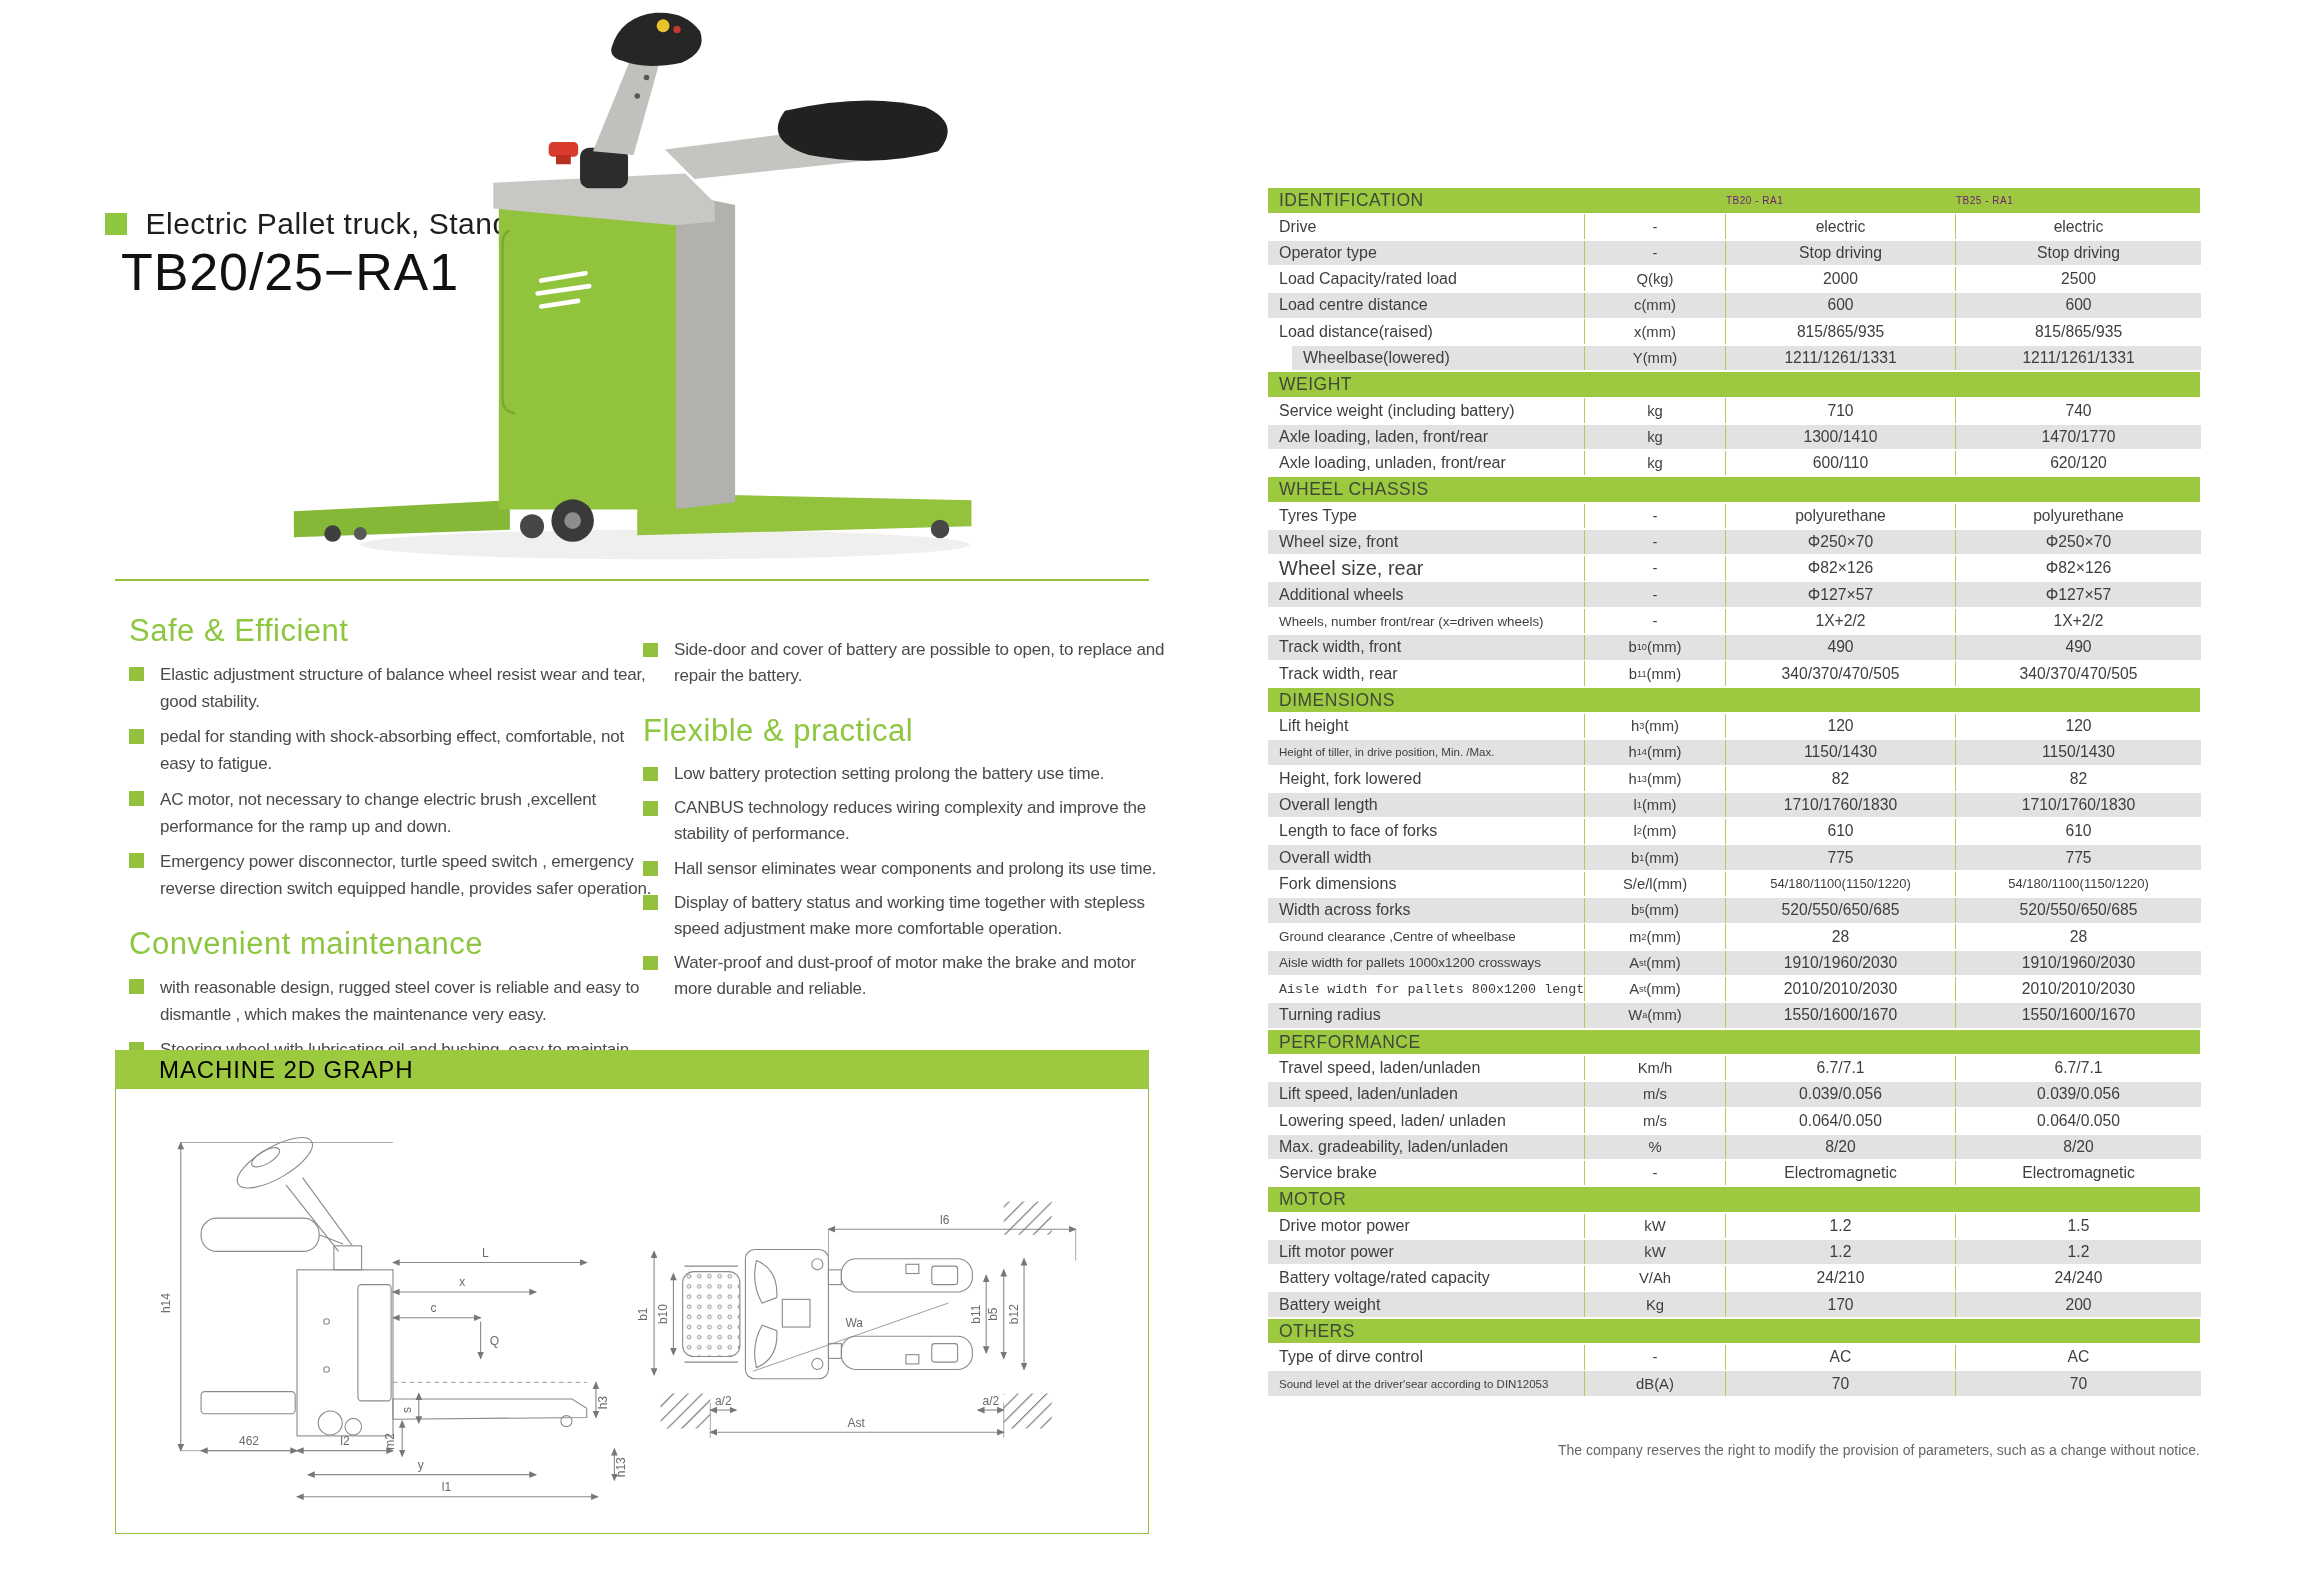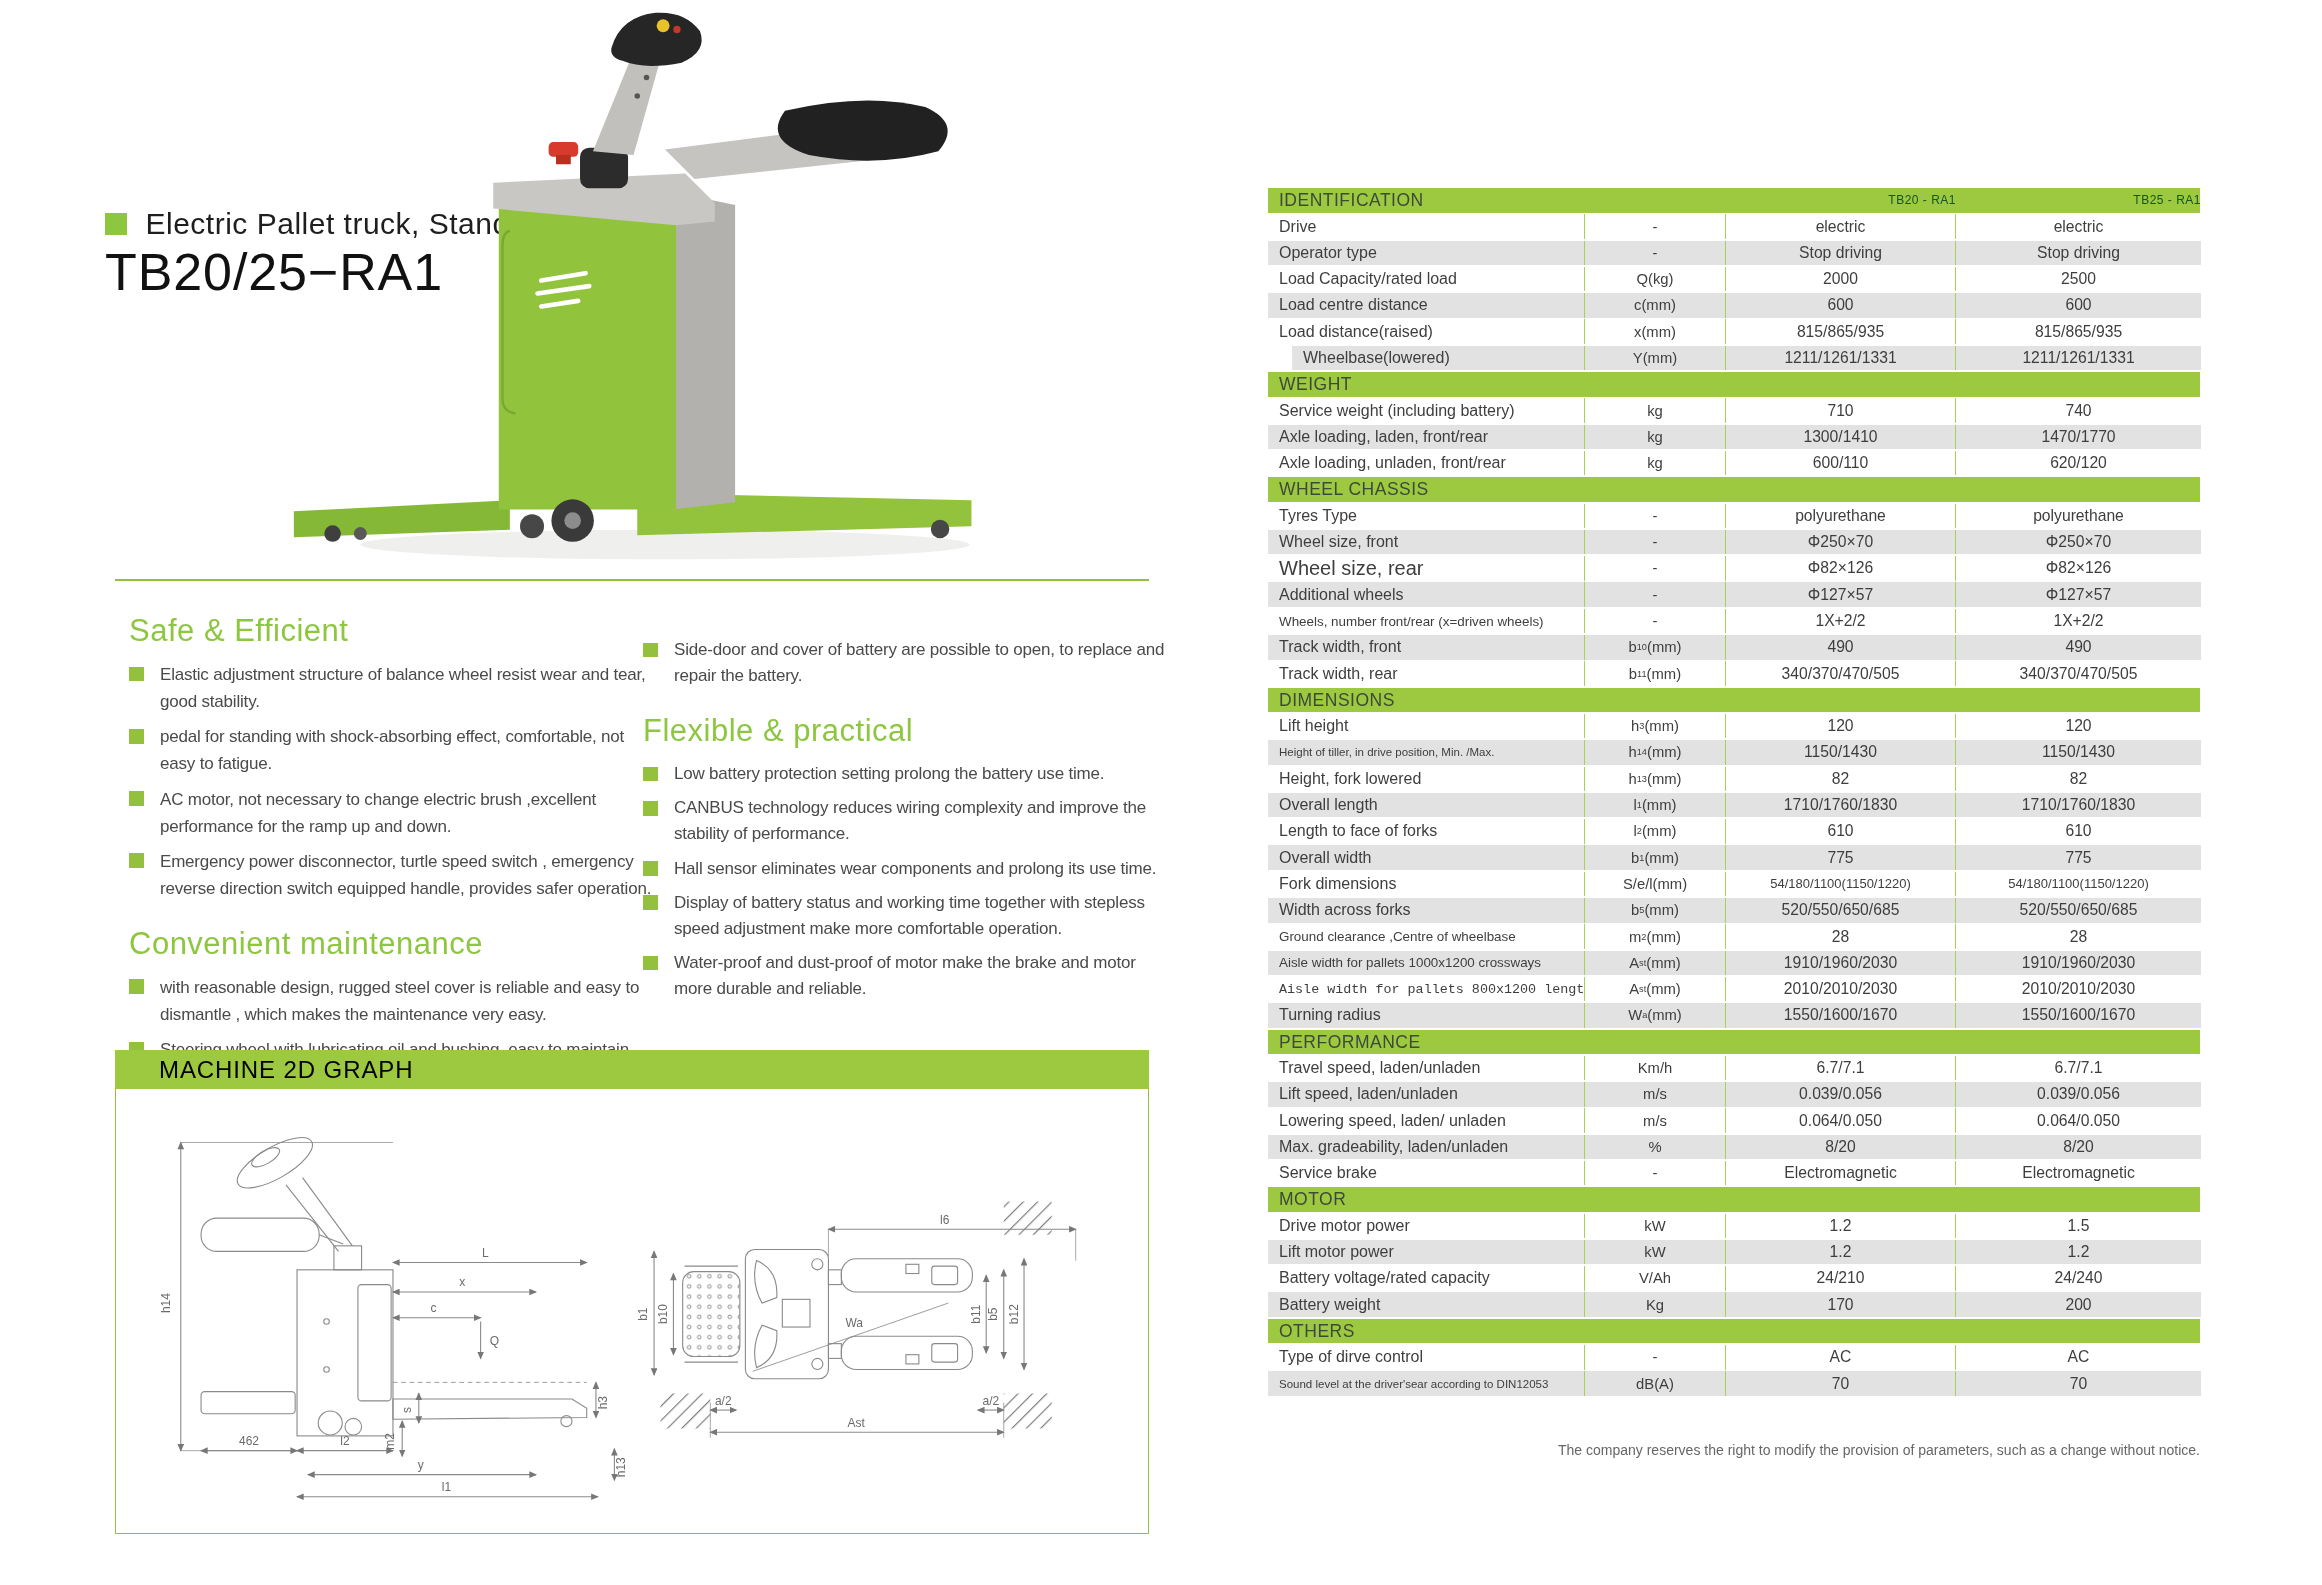--- a/index.html
+++ b/index.html
@@ -11,21 +11,21 @@
   }
   *{box-sizing:border-box;margin:0;padding:0;}
   html,body{background:#fff;}
   body{font-family:"Liberation Sans",sans-serif;}
   #page{position:relative;width:2322px;height:1586px;background:#fff;overflow:hidden;}
 
   
   .tagline{position:absolute;left:105px;top:207px;display:flex;align-items:center;}
   .tag-square{width:22px;height:22px;background:var(--heading-green);display:inline-block;margin-right:18.5px;flex:none;}
   .tagline-text{font-size:30px;color:#1e1e1e;letter-spacing:0.5px;}
-  .model-title{position:absolute;left:105px;top:242px;font-size:52px;color:#111;letter-spacing:0.9px;}
+  .model-title{position:absolute;left:121px;top:242px;font-size:52px;color:#111;letter-spacing:0.9px;}
 
   
   .photo{position:absolute;left:268px;top:11px;width:757px;height:565px;}
 
   .green-hr{position:absolute;left:115px;top:579px;width:1034px;height:1.8px;background:var(--green);}
 
   
   .feat-col{position:absolute;}
   #feat-left{left:129px;top:613px;width:489px;}
   #feat-right{left:643px;top:637px;width:503px;}
@@ -42,21 +42,21 @@
   .machine-bar span{font-size:24px;color:#000000;letter-spacing:0.9px;margin-left:24px;}
   .machine-box{height:445px;background:#fff;border-left:1.8px solid var(--green);border-right:1.8px solid var(--green);border-bottom:1.8px solid var(--green);}
   .machine-box svg{display:block;}
   svg text{font-family:"Liberation Sans",sans-serif;font-size:13px;fill:#6b6b6b;}
 
   
   .spec-table{position:absolute;left:1268px;top:188px;width:932px;}
   .spec-head{display:grid;grid-template-columns:317px 141px 230px 245px;background:var(--header-green);height:24.5px;margin-bottom:1.8px;align-items:center;}
   .spec-head.single{display:block;line-height:24.5px;}
   .spec-head-name{color:#3e4a39;font-size:17.5px;padding-left:11px;letter-spacing:0.5px;white-space:nowrap;}
-  .spec-head-model{color:#14532d;font-size:12px;text-align:right;letter-spacing:0.5px;}
+  .spec-head-model{color:#701a75;font-size:10px;text-align:left;letter-spacing:0.5px;}
   .spec-row{display:grid;grid-template-columns:317px 141px 230px 245px;height:24.5px;margin-bottom:1.8px;}
   .spec-row .c{background:#fff;display:flex;align-items:center;justify-content:center;color:#3e3e3e;font-size:15.7px;border-right:1.8px solid var(--divider);overflow:hidden;white-space:nowrap;}
   .spec-row .c:last-child{border-right:none;}
   .spec-row .c.label{justify-content:flex-start;padding-left:11px;}
   .spec-row.alt .c{background:var(--gray);}
   .spec-row .c.unit{font-size:14.8px;}
   .spec-row sub{font-size:0.62em;}
 
   .footnote{position:absolute;right:122px;top:1442px;font-size:14px;color:#666;text-align:center;}
 </style>

